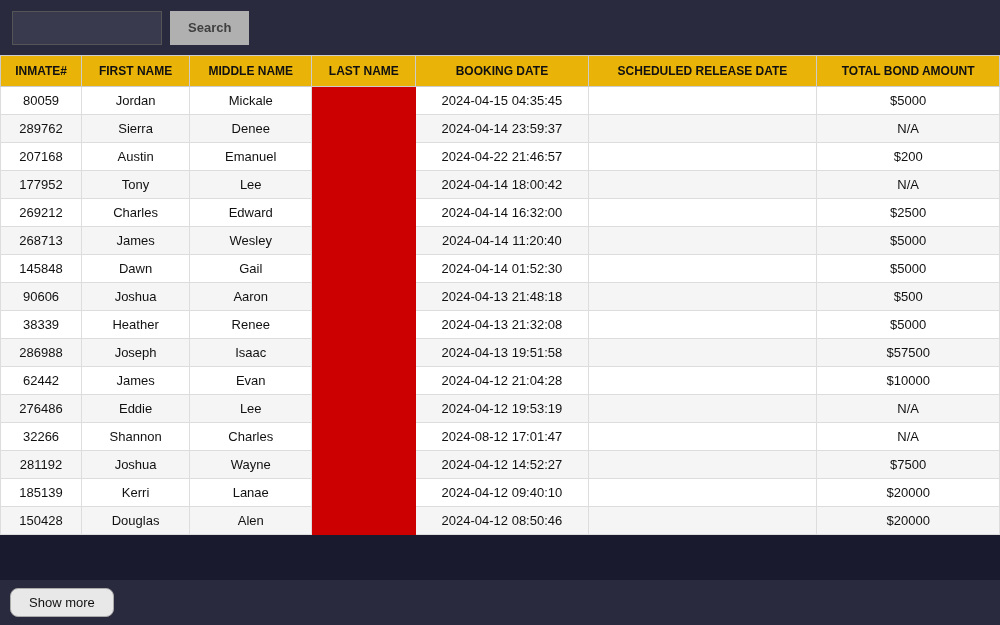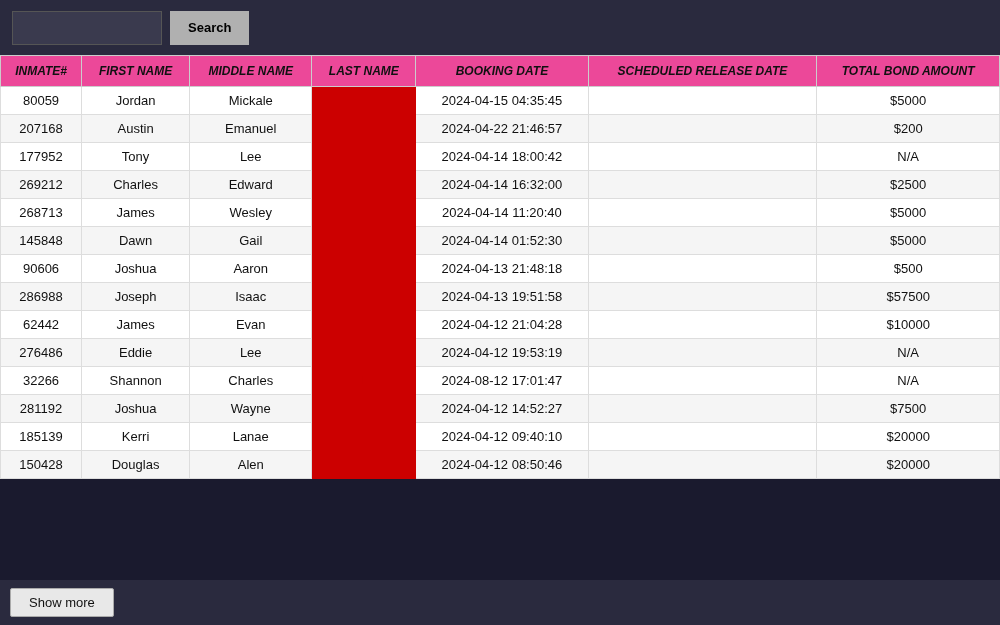--- a/index.html
+++ b/index.html
@@ -25,39 +25,38 @@
       border: 1px solid #555;
       color: #ccc;
       padding: 6px 10px;
       width: 150px;
       height: 34px;
       outline: none;
     }
     .search-button {
       background: #b0b0b0;
       border: none;
-      color: #000000;
+      color: #404040;
       padding: 6px 18px;
       height: 34px;
       cursor: pointer;
       font-size: 13px;
       font-weight: bold;
     }
     .table-container {
       overflow-y: auto;
       height: calc(625px - 55px - 45px);
     }
     table {
       width: 100%;
       border-collapse: collapse;
       background: #fff;
     }
     thead tr {
-      background: #ec4899;
-      font-style: italic;
+      background: #eab308;
     }
     thead th {
       border: 1px solid #ccc;
       padding: 8px 6px;
       text-align: center;
       font-weight: bold;
       font-size: 12px;
       color: #111;
       vertical-align: middle;
     }
@@ -87,21 +86,21 @@
       align-items: center;
       padding: 0 10px;
     }
     .show-more-button {
       background: #e8e8e8;
       border: 1px solid #aaa;
       color: #111;
       padding: 6px 18px;
       cursor: pointer;
       font-size: 13px;
-      border-radius: 2px;
+      border-radius: 8px;
     }
   </style>
 </head>
 <body>
 
 <div class="top-bar">
   <input type="text" class="search-input" style="">
   <button class="search-button">Search</button>
 </div>
 
@@ -122,20 +121,29 @@
     <tr>
           <td>80059</td>
           <td>Jordan</td>
           <td>Mickale</td>
           <td class="last-name-cell"></td>
           <td>2024-04-15 04:35:45</td>
           <td></td>
           <td>$5000</td>
         </tr>
         <tr>
+          <td>289762</td>
+          <td>Sierra</td>
+          <td>Denee</td>
+          <td class="last-name-cell"></td>
+          <td>2024-04-14 23:59:37</td>
+          <td></td>
+          <td>N/A</td>
+        </tr>
+        <tr>
           <td>207168</td>
           <td>Austin</td>
           <td>Emanuel</td>
           <td class="last-name-cell"></td>
           <td>2024-04-22 21:46:57</td>
           <td></td>
           <td>$200</td>
         </tr>
         <tr>
           <td>177952</td>
@@ -174,20 +182,29 @@
           <td>$5000</td>
         </tr>
         <tr>
           <td>90606</td>
           <td>Joshua</td>
           <td>Aaron</td>
           <td class="last-name-cell"></td>
           <td>2024-04-13 21:48:18</td>
           <td></td>
           <td>$500</td>
+        </tr>
+        <tr>
+          <td>38339</td>
+          <td>Heather</td>
+          <td>Renee</td>
+          <td class="last-name-cell"></td>
+          <td>2024-04-13 21:32:08</td>
+          <td></td>
+          <td>$5000</td>
         </tr>
         <tr>
           <td>286988</td>
           <td>Joseph</td>
           <td>Isaac</td>
           <td class="last-name-cell"></td>
           <td>2024-04-13 19:51:58</td>
           <td></td>
           <td>$57500</td>
         </tr>

